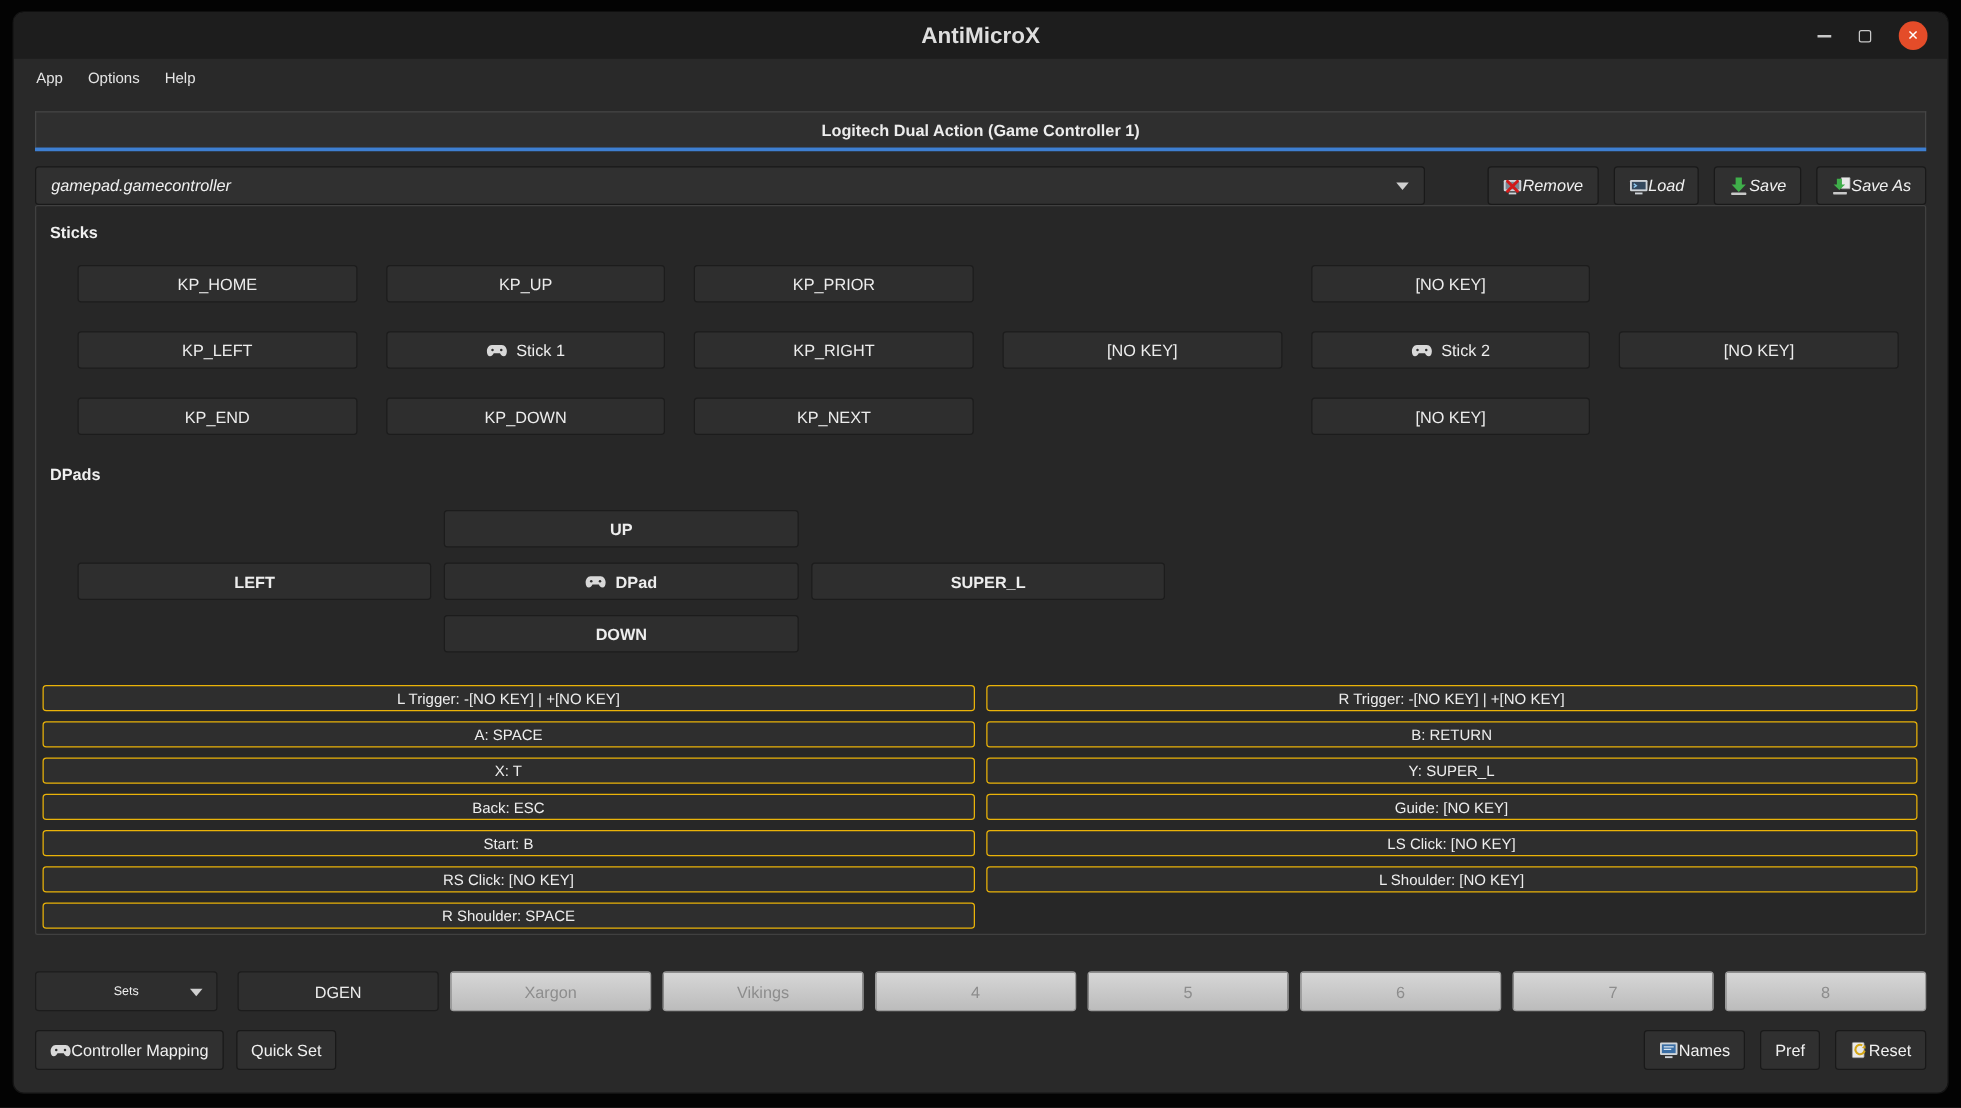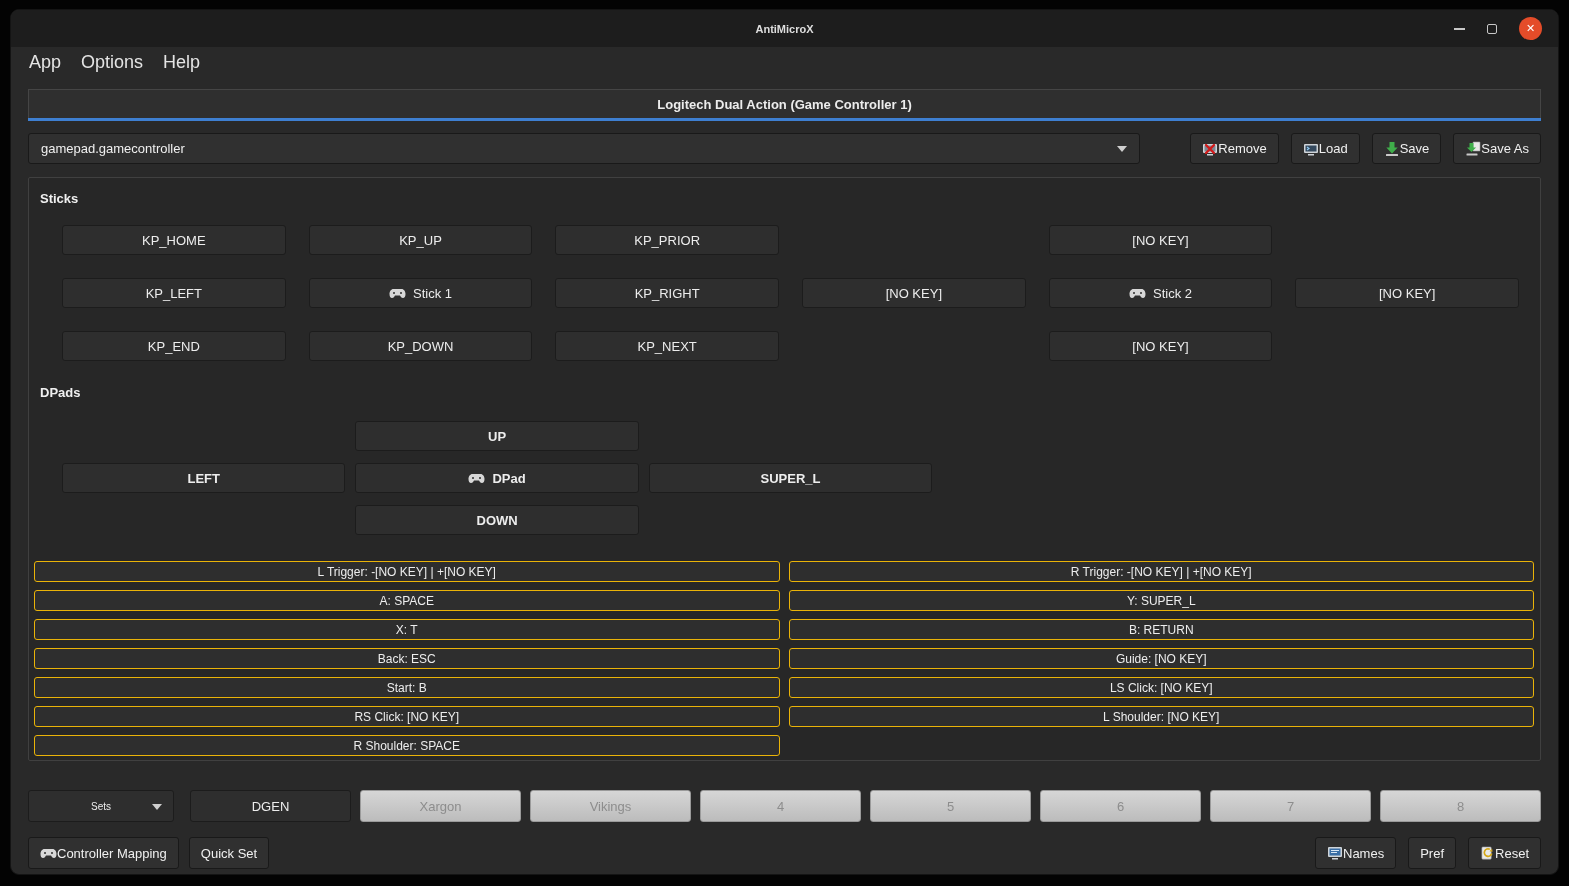--- a/index.html
+++ b/index.html
@@ -17,55 +17,55 @@
     border:1px solid #141414;
     border-radius:9px;
     overflow:hidden;
     display:flex; flex-direction:column;
   }
   
   .titlebar {
     flex:0 0 37px; background:#1d1d1d; position:relative;
     display:flex; align-items:center; justify-content:center;
   }
-  .titlebar-title { color:#dedede; font-weight:bold; font-size:11px; }
+  .titlebar-title { color:#dedede; font-weight:bold; font-size:18px; }
   .win-controls { position:absolute; right:16px; top:0; height:100%; display:flex; align-items:center; gap:22px; }
   .ctl-min { width:11px; height:2px; background:#c8c8c8; cursor:pointer; }
   .ctl-max { width:10px; height:10px; border:1.5px solid #c8c8c8; border-radius:2px; cursor:pointer; }
   .ctl-close {
     width:23px; height:23px; border-radius:50%; background:#e44c29; color:#fff;
     font-size:11px; font-weight:bold; display:flex; align-items:center; justify-content:center; cursor:pointer;
   }
   
   .menubar { flex:0 0 30px; display:flex; align-items:center; padding:0 9px; gap:2px; }
-  .menu-item { color:#e4e4e4; font-size:18px; padding:4px 9px; border-radius:3px; cursor:pointer; }
+  .menu-item { color:#e4e4e4; font-size:12px; padding:4px 9px; border-radius:3px; cursor:pointer; }
   
   .content { flex:1; padding:12px 17px 0 17px; display:flex; flex-direction:column; }
   .tab-bar {
     border:1px solid #454545; border-bottom:none; background:#2f2f2f;
     height:29px; display:flex; align-items:center; justify-content:center;
     color:#ececec; font-weight:bold; font-size:13px; cursor:pointer;
   }
   .tab-underline { height:3px; background:#3e7fd1; }
   
-  .profile-row { margin-top:12px; display:flex; align-items:center; }
+  .profile-row { margin-top:12px; display:flex; align-items:center;font-style:italic; }
   .combo {
     width:1112px; height:31px; background:#303030; border:1px solid #191919; border-radius:3px;
     display:flex; align-items:center; padding:0 12px; color:#f0f0f0; font-size:13px; cursor:pointer;
   }
   .combo-arrow { margin-left:auto; width:0; height:0; border-left:5px solid transparent; border-right:5px solid transparent; border-top:6px solid #cfcfcf; }
   .profile-actions { margin-left:auto; display:flex; gap:12px; }
   .tool-btn {
     height:31px; background:#303030; border:1px solid #191919; border-radius:3px;
     color:#f0f0f0; font-size:13px; display:flex; align-items:center; gap:0; padding:0 11px; cursor:pointer;
   }
   .icon { flex:0 0 auto; display:block; }
   
   .main-panel {
-    margin-top:13px; height:584px; border:1px solid #404040; border-radius:2px;
+    margin-top:0; height:584px; border:1px solid #404040; border-radius:2px;
     background:#272727; padding-top:13px;
   }
   .section-label { color:#f0f0f0; font-weight:bold; font-size:13px; margin-left:11px; }
   .section-label.dpads { margin-top:24px; }
   .stick-grid { display:grid; grid-template-columns:repeat(6,1fr); column-gap:11px; row-gap:12px; margin:19px 21px 0 33px;gap:23px; }
   .dpad-grid  { display:grid; grid-template-columns:repeat(5,1fr); column-gap:10px; row-gap:12px; margin:21px 21px 0 33px;font-weight:bold; }
   .map-btn {
     height:30px; background:#2e2e2e; border:1px solid #1c1c1c; border-radius:3px;
     color:#ededed; font-size:13px; display:flex; align-items:center; justify-content:center; gap:7px; cursor:pointer;
   }
@@ -219,22 +219,22 @@
             <div class="row-btn">L Trigger: -[NO KEY] | +[NO KEY]</div>
             <div class="row-btn">A: SPACE</div>
             <div class="row-btn">X: T</div>
             <div class="row-btn">Back: ESC</div>
             <div class="row-btn">Start: B</div>
             <div class="row-btn">RS Click: [NO KEY]</div>
             <div class="row-btn">R Shoulder: SPACE</div>
           </div>
           <div class="btn-col">
             <div class="row-btn">R Trigger: -[NO KEY] | +[NO KEY]</div>
+            <div class="row-btn">B: RETURN</div>
             <div class="row-btn">Y: SUPER_L</div>
-            <div class="row-btn">B: RETURN</div>
             <div class="row-btn">Guide: [NO KEY]</div>
             <div class="row-btn">LS Click: [NO KEY]</div>
             <div class="row-btn">L Shoulder: [NO KEY]</div>
           </div>
         </div>
       </div>
 
       <div class="sets-row">
         <div class="sets-btn">
           <span>Sets</span>

